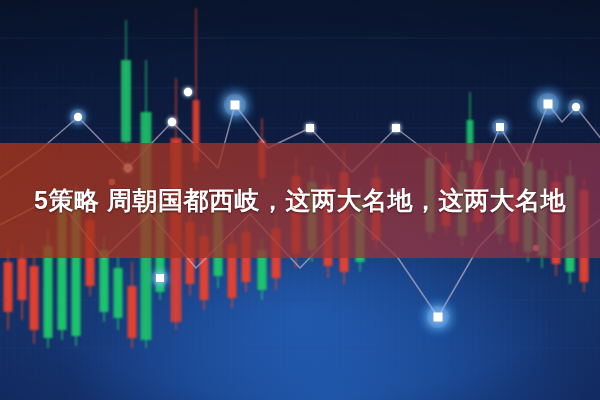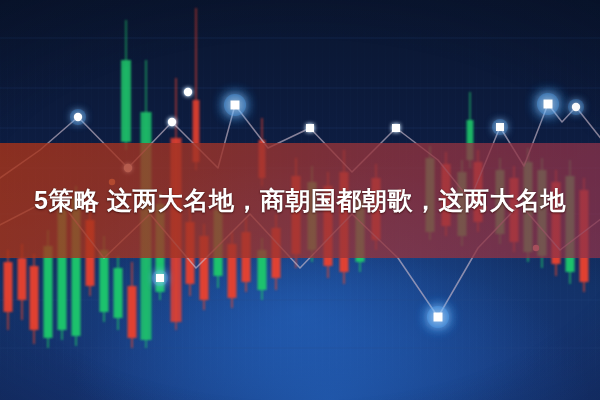--- a/index.html
+++ b/index.html
@@ -229,16 +229,16 @@
         <circle cx="484" cy="208" r="3.2" fill="#f0a896"></circle>
         <circle cx="536" cy="248" r="3.2" fill="#f0a8a0"></circle>
       </g>
   </svg>
 
   <div class="bg-vignette"></div>
 
   <div class="band"></div>
 
   <div class="title-wrap">
-    <div class="title-line">5策略 这两大名地，商朝国都朝歌，这两大名地</div>
+    <div class="title-line">5策略 周朝国都西岐，这两大名地，这两大名地</div>
   </div>
 
 </div>
 
 </body></html>

